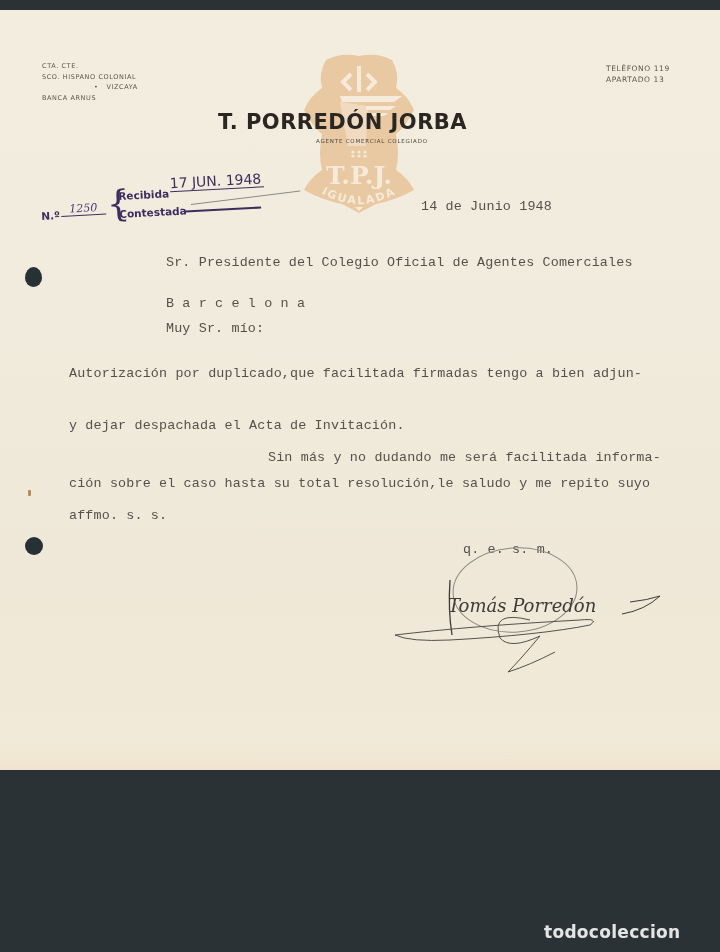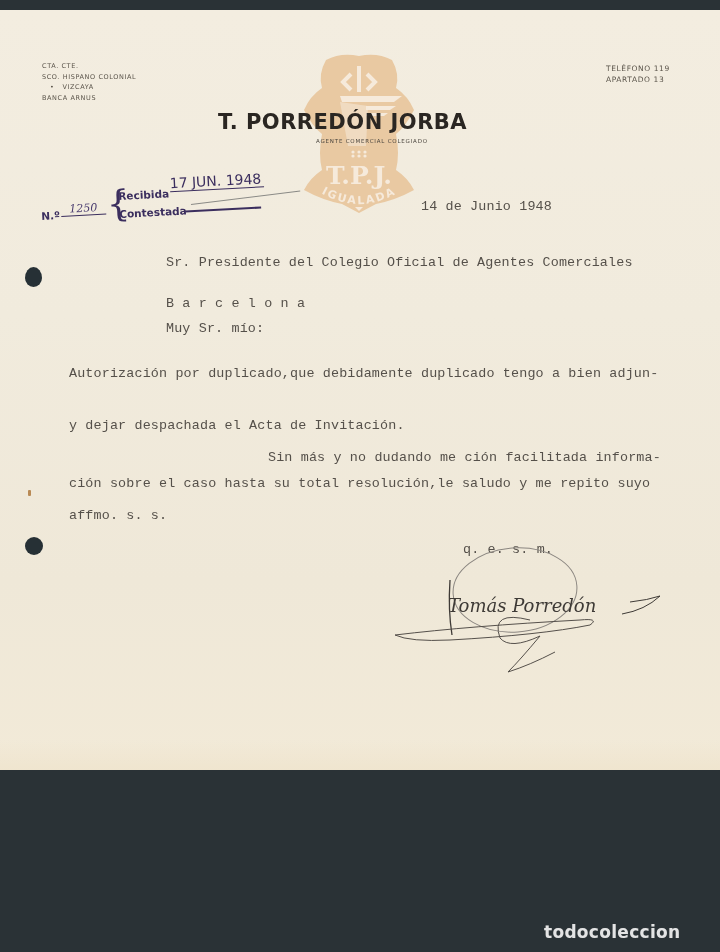--- a/index.html
+++ b/index.html
@@ -45,21 +45,21 @@
   }
 </style>
 </head>
 <body>
 
 <div class="paper">
 
   <div class="abs small-caps" style="left:42px;top:51px;">
     <div>Cta. Cte.</div>
     <div>Sco. Hispano Colonial</div>
-    <div style="padding-left:8px;"><span style="margin-right:8px;">•</span><span>Vizcaya</span></div>
+    <div style="padding-left:8px;margin-left:44px;"><span style="margin-right:8px;">•</span><span>Vizcaya</span></div>
     <div>Banca Arnus</div>
   </div>
 
   <div class="abs small-caps" style="left:606px;top:53px;font-size:7.5px;line-height:11px;">
     <div>Teléfono 119</div>
     <div>Apartado 13</div>
   </div>
 
   <div class="abs" style="left:296px;top:40px;width:126px;height:163px;">
     <svg width="126" height="163" viewBox="0 0 126 163">
@@ -99,23 +99,23 @@
     <div class="abs" style="left:144px;top:38px;width:76px;height:1.5px;background:#3b2e5e;"></div>
     <div class="abs" style="left:150px;top:28px;width:110px;height:1px;background:#8a8a86;transform:rotate(-4deg);"></div>
   </div>
 
   <div class="abs type" style="left:421px;top:189px;">14 de Junio 1948</div>
 
   <div class="abs type" style="left:166px;top:245px;text-align:center;">Sr. Presidente del Colegio Oficial de Agentes Comerciales</div>
   <div class="abs type" style="left:166px;top:286px;">B a r c e l o n a</div>
   <div class="abs type" style="left:166px;top:311px;">Muy Sr. mío:</div>
 
-  <div class="abs type" style="left:69px;top:356px;">Autorización por duplicado,que debidamente duplicado tengo a bien adjun-</div>
+  <div class="abs type" style="left:69px;top:356px;">Autorización por duplicado,que facilitada firmadas tengo a bien adjun-</div>
   <div class="abs type" style="left:69px;top:408px;">y dejar despachada el Acta de Invitación.</div>
-  <div class="abs type" style="left:268px;top:440px;">Sin más y no dudando me ción facilitada informa-</div>
+  <div class="abs type" style="left:268px;top:440px;">Sin más y no dudando me será facilitada informa-</div>
   <div class="abs type" style="left:69px;top:466px;">ción sobre el caso hasta su total resolución,le saludo y me repito suyo</div>
   <div class="abs type" style="left:69px;top:492px;margin-top:6px;">affmo. s. s.</div>
 
   <div class="abs type" style="left:463px;top:532px;">q. e. s. m.</div>
 
   <div class="abs" style="left:390px;top:530px;width:280px;height:140px;">
     <svg width="280" height="140" viewBox="0 0 280 140">
       <ellipse cx="125" cy="50" rx="62" ry="42" fill="none" stroke="#8b8680" stroke-width="1" transform="rotate(-4 125 50)"></ellipse>
       <path d="M60 40 Q58 70 62 95" stroke="#3e3a36" stroke-width="1.3" fill="none"></path>
       <path d="M5 95 Q80 86 190 80 Q210 78 200 85 Q150 95 60 100 Q20 102 5 95" stroke="#55504b" stroke-width="1" fill="none"></path>

